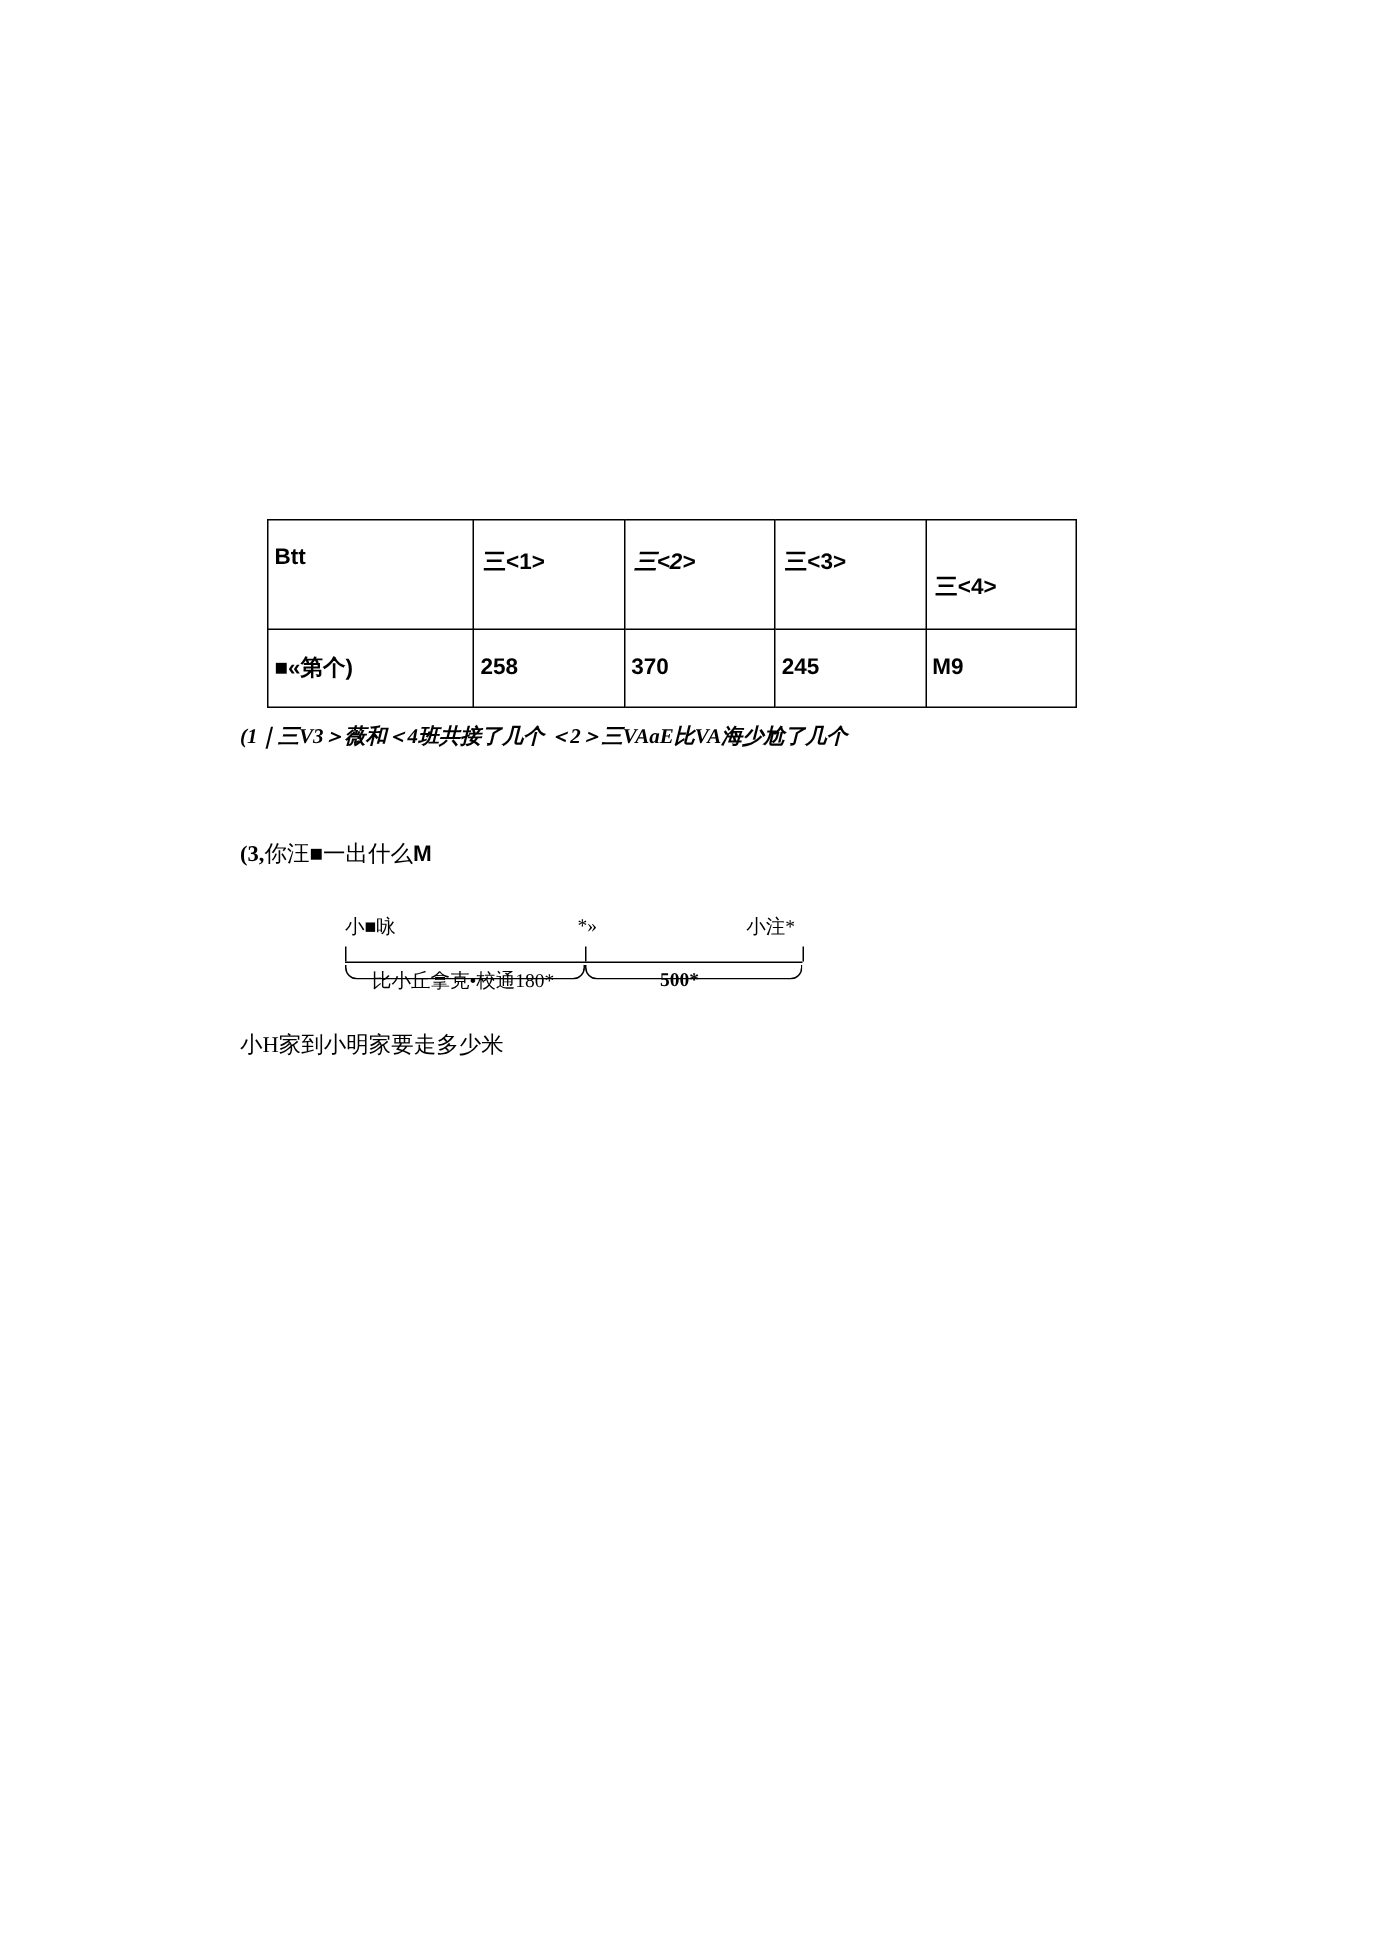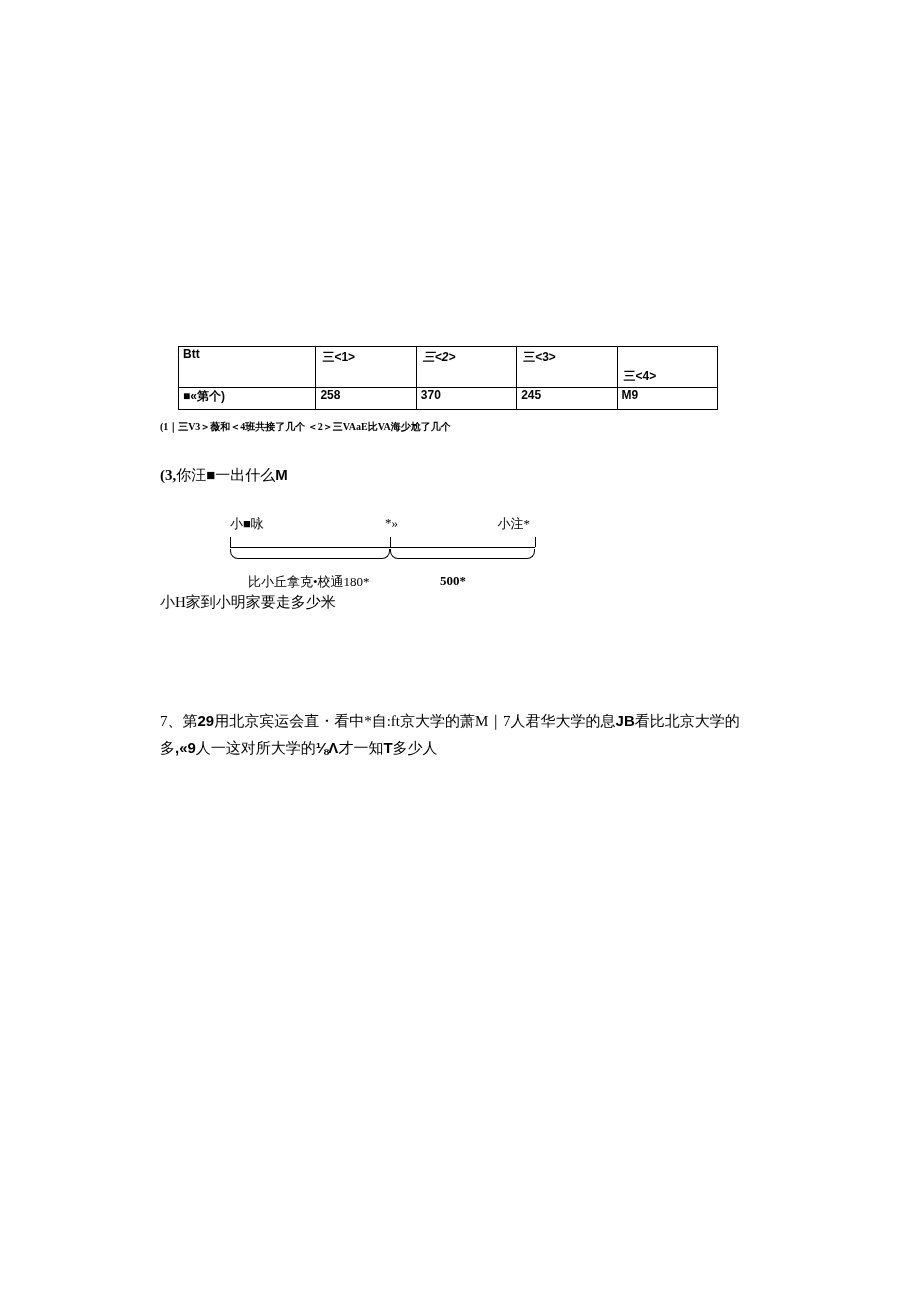--- a/index.html
+++ b/index.html
@@ -24,40 +24,41 @@
     }
     .q5-title .bold { font-weight: bold; font-family: Arial, sans-serif; font-size: 17px; }
     table.q5 {
       border-collapse: collapse;
       width: 540px;
       margin-left: 18px;
       margin-bottom: 10px;
     }
     table.q5 td {
       border: 1px solid #000;
-      padding: 0 4px;
-      font-size: 12px;
+      padding: 16px 4px;
+      font-size: 15px;
       font-weight: bold;
       font-family: Arial, "SimSun", serif;
       vertical-align: top;
       height: 22px;
     }
     table.q5 tr:first-child td { height: auto; }
     table.q5 .col0 { width: 130px; }
     table.q5 .col1 { width: 95px; text-align: center; }
     table.q5 .col2 { width: 95px; }
     table.q5 .col3 { width: 95px; }
     table.q5 .col4 { width: 95px; }
     .hdr-cell { position: relative; height: 40px; }
     .hdr-top { position: absolute; top: 2px; left: 2px; }
     .hdr-bot { position: absolute; bottom: 2px; left: 2px; }
     .q5-sub {
-      font-size: 10px;
+      font-size: 14px;
       font-weight: bold;
-      margin-bottom: 32px;
+      margin-bottom: 60px;
+      font-style: italic;
     }
     .q3-title {
       font-size: 15px;
       margin-bottom: 30px;
     }
     .q3-title .b { font-weight: bold; }
     .diagram {
       margin-left: 70px;
       width: 320px;
       position: relative;
@@ -90,21 +91,20 @@
       border-bottom: 1px solid #000;
       border-radius: 0 0 8px 8px;
       top: 12px;
     }
     .bracket.b1 { left: 0; width: 160px; }
     .bracket.b2 { left: 160px; width: 145px; }
     .diag-labels-bot {
       position: relative;
       height: 18px;
       font-size: 13px;
-      margin-top: 22px;
     }
     .blb-left { position: absolute; left: 18px; }
     .blb-right { position: absolute; left: 210px; font-weight: bold; }
     .q6-line {
       font-size: 15px;
       margin-bottom: 96px;
     }
     .q7-block {
       font-size: 15px;
       line-height: 1.7;
@@ -173,18 +173,14 @@
       <div class="bracket b2"></div>
     </div>
     <div class="diag-labels-bot">
       <span class="blb-left">比小丘拿克•校通180*</span>
       <span class="blb-right">500*</span>
     </div>
   </div>
 
   <div class="q6-line">小H家到小明家要走多少米</div>
 
-  <div class="q7-block">
-    <span>7、</span><span>第</span><span class="b">29</span><span>用北京宾运会直・看中*自:ft京大学的萧M｜7人君华大学的息</span><span class="b">JB</span><span>看比北京大学的</span><br>
-    <span>多</span><span class="b">,«9</span><span>人一这对所大学的</span><span class="b">⅛Λ</span><span>才一知</span><span class="b">T</span><span>多少人</span>
-  </div>
 
 </div>
 
 </body></html>

